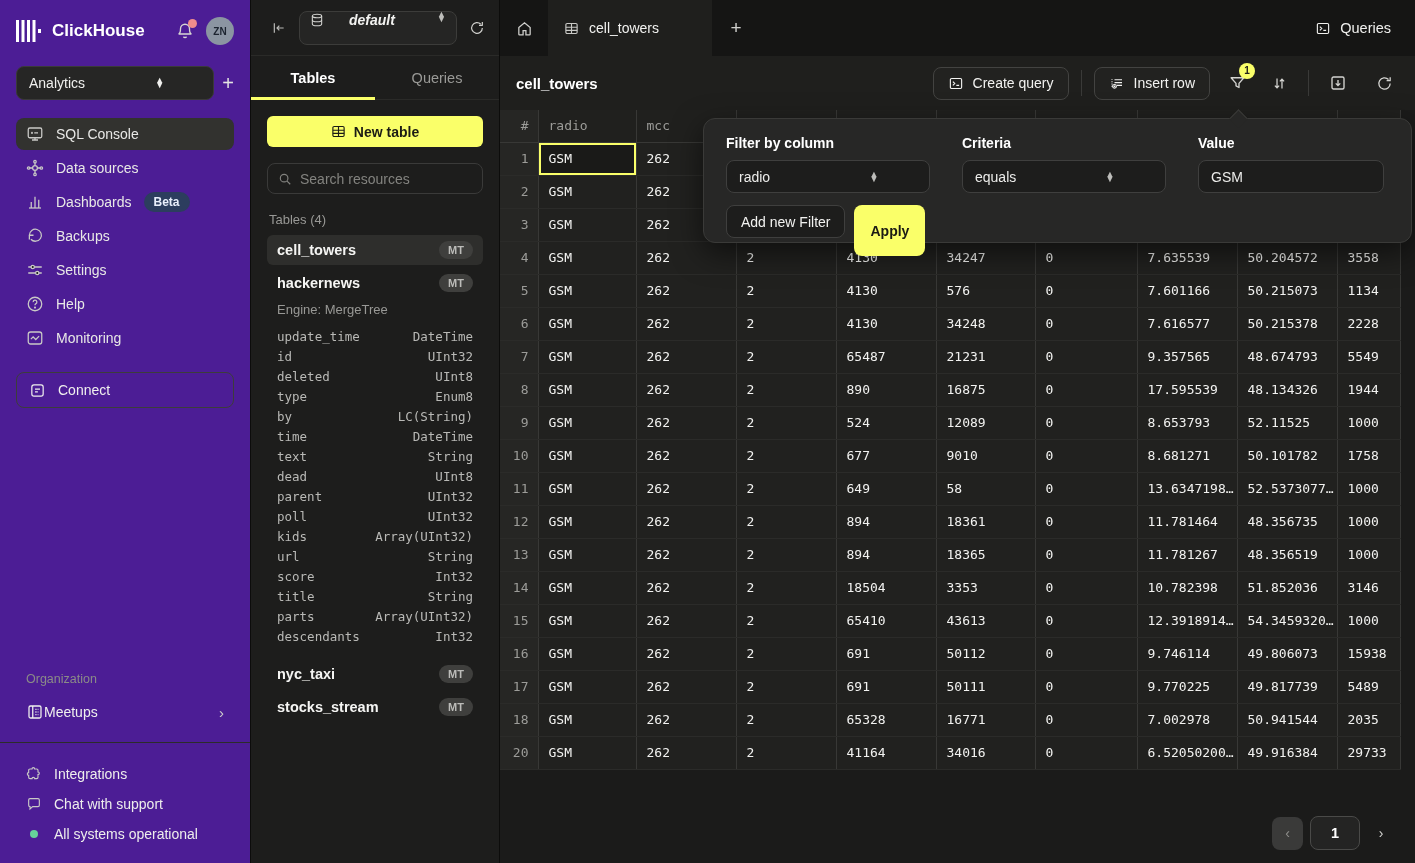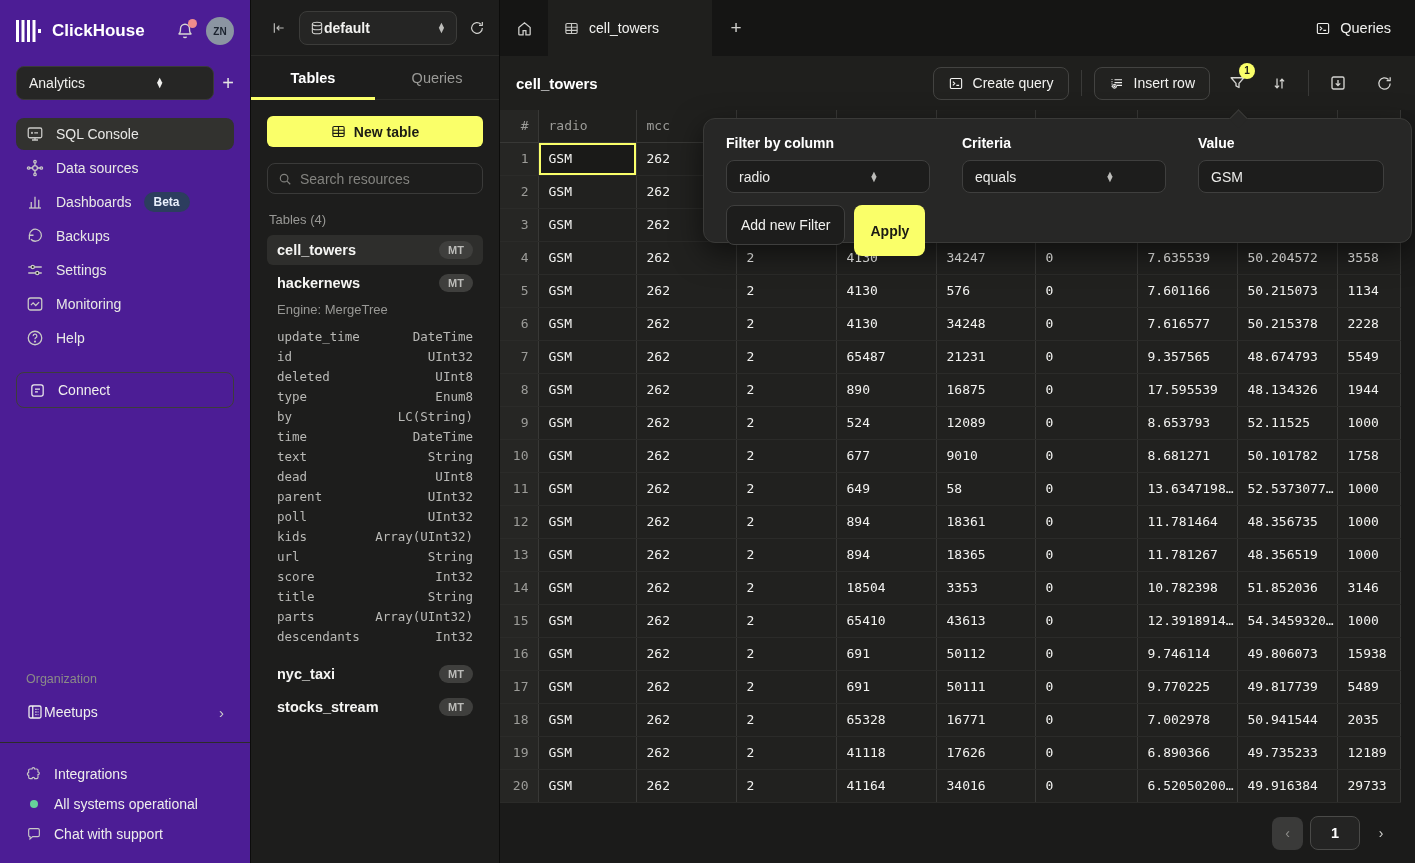--- a/index.html
+++ b/index.html
@@ -32,21 +32,21 @@
   .meetups .chev { margin-left:auto; color:#cfcfcc; font-size:15px; }
   .sb-divider { border-top:1px solid #2c2c2a; margin:14px -16px 16px; }
   .foot-item { display:flex; align-items:center; gap:12px; height:30px; padding:0 10px; color:#eeeeec; cursor:pointer; font-size:14px; }
   .foot-item .ico { width:16px; display:flex; justify-content:center; color:#c9c9c6; }
   .status-dot { width:8px; height:8px; border-radius:50%; }
 
   
   .explorer { width:250px; background:#1d1d1c; border-left:1px solid #0c0c0b; border-right:1px solid #0c0c0b; display:flex; flex-direction:column; flex-shrink:0; }
   .exp-top { height:56px; display:flex; align-items:center; padding:0 14px 0 20px; gap:12px; border-bottom:1px solid #2a2a28; }
   .collapse-ic { color:#b9b9b6; cursor:pointer; display:flex; }
-  .db-select { flex:1; height:34px; background:#252524; border:1px solid #3c3c3a; border-radius:8px; display:flex; align-items:center; gap:0; padding:0 10px; cursor:pointer; }
+  .db-select { flex:1; height:34px; background:#252524; border:1px solid #3c3c3a; border-radius:8px; display:flex; align-items:flex-start; gap:25px; padding:0 10px; cursor:pointer;font-style:italic; }
   .db-select .lbl { flex:1; font-weight:600; color:#f2f2f0; }
   .refresh-ic { color:#cfcfcc; cursor:pointer; display:flex; }
   .exp-tabs { display:flex; height:44px; border-bottom:1px solid #2a2a28; }
   .exp-tab { flex:1; display:flex; align-items:center; justify-content:center; font-size:14.5px; color:#9a9a97; cursor:pointer; position:relative; }
   .exp-tab.active { color:#fff; font-weight:600; }
   .exp-tab.active::after { content:""; position:absolute; left:0; right:0; bottom:-1px; height:3px; background:var(--accent); }
   .exp-body { padding:16px 16px 0; overflow:hidden; }
   .new-table-btn { width:100%; height:31px; border-radius:6px; background:var(--accent); color:#1b1b14; font-weight:600; font-size:14px; display:flex; align-items:center; justify-content:center; gap:8px; cursor:pointer; }
   .search-box { margin-top:16px; height:31px; border:1px solid #3a3a39; border-radius:8px; display:flex; align-items:center; gap:8px; padding:0 10px; color:#83837f; }
   .search-box input { background:transparent; border:0; outline:0; color:#d8d8d5; font-size:14px; width:100%; font-family:inherit; }
@@ -94,21 +94,21 @@
   
   .popup { position:absolute; left:203px; top:118px; width:709px; height:125px; background:#272726; border:1px solid #3a3a38; border-radius:12px; box-shadow:0 10px 30px rgba(0,0,0,.55); z-index:20; padding:16px 22px; }
   .popup-caret { position:absolute; top:-7px; left:528px; width:13px; height:13px; background:#272726; border-left:1px solid #3a3a38; border-top:1px solid #3a3a38; transform:rotate(45deg); }
   .pp-grid { display:flex; gap:32px; }
   .pp-field { display:flex; flex-direction:column; gap:9px; }
   .pp-label { font-size:14px; font-weight:600; color:#fff; }
   .pp-select { width:204px; height:33px; background:#1d1d1c; border:1px solid #3f3f3e; border-radius:8px; display:flex; align-items:center; padding:0 10px 0 12px; color:#ececea; cursor:pointer; }
   .pp-select span { flex:1; }
   .pp-input { width:186px; height:33px; background:#1d1d1c; border:1px solid #3f3f3e; border-radius:8px; color:#ececea; padding:0 12px; font-size:14px; outline:none; font-family:inherit; }
   .pp-actions { display:flex; gap:9px; margin-top:12px; }
-  .pp-add { height:40px; border:1px solid #3f3f3e; border-radius:8px; background:#1d1d1c; color:#f2f2f0; font-size:14px; padding:0 14px; display:flex; align-items:center; cursor:pointer; }
+  .pp-add { height:33px; border:1px solid #3f3f3e; border-radius:8px; background:#1d1d1c; color:#f2f2f0; font-size:14px; padding:0 14px; display:flex; align-items:center; cursor:pointer; }
   .pp-apply { height:51px; border-radius:8px; background:var(--accent); color:#1b1b14; font-weight:600; font-size:14px; padding:0 16px; display:flex; align-items:center; cursor:pointer; }
 
   .chev2 { display:flex; flex-direction:column; align-items:center; color:#bdbdba; line-height:5px; font-size:9px; }
   svg { display:block; }
 </style>
 </head>
 <body>
 
 <div class="app">
 
@@ -195,35 +195,35 @@
               <path d="M3 8h18M3 16h18"></path>
               <circle cx="9" cy="8" r="2.2" fill="#171716"></circle>
               <circle cx="15" cy="16" r="2.2" fill="#171716"></circle>
             </svg>
           </span>
         <span>Settings</span>
       </div>
       <div class="nav-item">
         <span class="ico">
             <svg width="18" height="18" viewBox="0 0 24 24" fill="none" stroke="currentColor" stroke-width="1.7">
-              <rect x="3" y="4" width="18" height="16" rx="3"></rect>
-              <path d="M6.5 13.5l3-3 3.5 3.5 4.5-4.5"></path>
-            </svg>
-          </span>
-        <span>Monitoring</span>
-      </div>
-      <div class="nav-item">
-        <span class="ico">
-            <svg width="18" height="18" viewBox="0 0 24 24" fill="none" stroke="currentColor" stroke-width="1.7">
               <circle cx="12" cy="12" r="9"></circle>
               <path d="M9.5 9.5a2.5 2.5 0 1 1 3.4 2.3c-.8.35-.9.9-.9 1.7"></path>
               <circle cx="12" cy="16.8" r="0.6" fill="currentColor"></circle>
             </svg>
           </span>
         <span>Help</span>
+      </div>
+      <div class="nav-item">
+        <span class="ico">
+            <svg width="18" height="18" viewBox="0 0 24 24" fill="none" stroke="currentColor" stroke-width="1.7">
+              <rect x="3" y="4" width="18" height="16" rx="3"></rect>
+              <path d="M6.5 13.5l3-3 3.5 3.5 4.5-4.5"></path>
+            </svg>
+          </span>
+        <span>Monitoring</span>
       </div>
     </nav>
 
     <div class="connect-btn">
       <span class="ico">
           <svg width="17" height="17" viewBox="0 0 24 24" fill="none" stroke="currentColor" stroke-width="1.7">
             <rect x="4" y="4" width="16" height="16" rx="3"></rect>
             <path d="M8.5 10h7M8.5 14h4"></path>
           </svg>
         </span>
@@ -247,31 +247,31 @@
       <div class="foot-item">
         <span class="ico">
             <svg width="16" height="16" viewBox="0 0 24 24" fill="none" stroke="currentColor" stroke-width="1.7">
               <path d="M9 4.5a2 2 0 1 1 4 0H16a2 2 0 0 1 2 2v2.5a2 2 0 1 1 0 4V17a2 2 0 0 1-2 2h-3a2 2 0 1 0-4 0H6a2 2 0 0 1-2-2v-3a2 2 0 1 1 0-4V6.5a2 2 0 0 1 2-2z"></path>
             </svg>
           </span>
         <span>Integrations</span>
       </div>
       <div class="foot-item">
         <span class="ico">
-            <span class="status-dot" style="background: rgb(102, 210, 154);"></span>
-          </span>
-        <span>All systems operational</span>
-      </div>
-      <div class="foot-item">
-        <span class="ico">
             <svg width="16" height="16" viewBox="0 0 24 24" fill="none" stroke="currentColor" stroke-width="1.7">
               <path d="M4 6a2 2 0 0 1 2-2h12a2 2 0 0 1 2 2v8a2 2 0 0 1-2 2H10l-4 3.5V16H6a2 2 0 0 1-2-2z"></path>
             </svg>
           </span>
         <span>Chat with support</span>
+      </div>
+      <div class="foot-item">
+        <span class="ico">
+            <span class="status-dot" style="background: rgb(102, 210, 154);"></span>
+          </span>
+        <span>All systems operational</span>
       </div>
     </div>
   </aside>
 
   <section class="explorer">
     <div class="exp-top">
       <span class="collapse-ic">
           <svg width="16" height="16" viewBox="0 0 24 24" fill="none" stroke="currentColor" stroke-width="1.8">
             <path d="M5 5v14"></path>
             <path d="M19 12H9M12.5 8.5 9 12l3.5 3.5"></path>
@@ -730,32 +730,20 @@
               <td>262</td>
               <td>2</td>
               <td>65328</td>
               <td>16771</td>
               <td>0</td>
               <td>7.002978</td>
               <td>50.941544</td>
               <td>2035</td>
             </tr>
             <tr>
-              <td class="num">19</td>
-              <td>GSM</td>
-              <td>262</td>
-              <td>2</td>
-              <td>41118</td>
-              <td>17626</td>
-              <td>0</td>
-              <td>6.890366</td>
-              <td>49.735233</td>
-              <td>12189</td>
-            </tr>
-            <tr>
               <td class="num">20</td>
               <td>GSM</td>
               <td>262</td>
               <td>2</td>
               <td>41164</td>
               <td>34016</td>
               <td>0</td>
               <td>6.52050200…</td>
               <td>49.916384</td>
               <td>29733</td>

